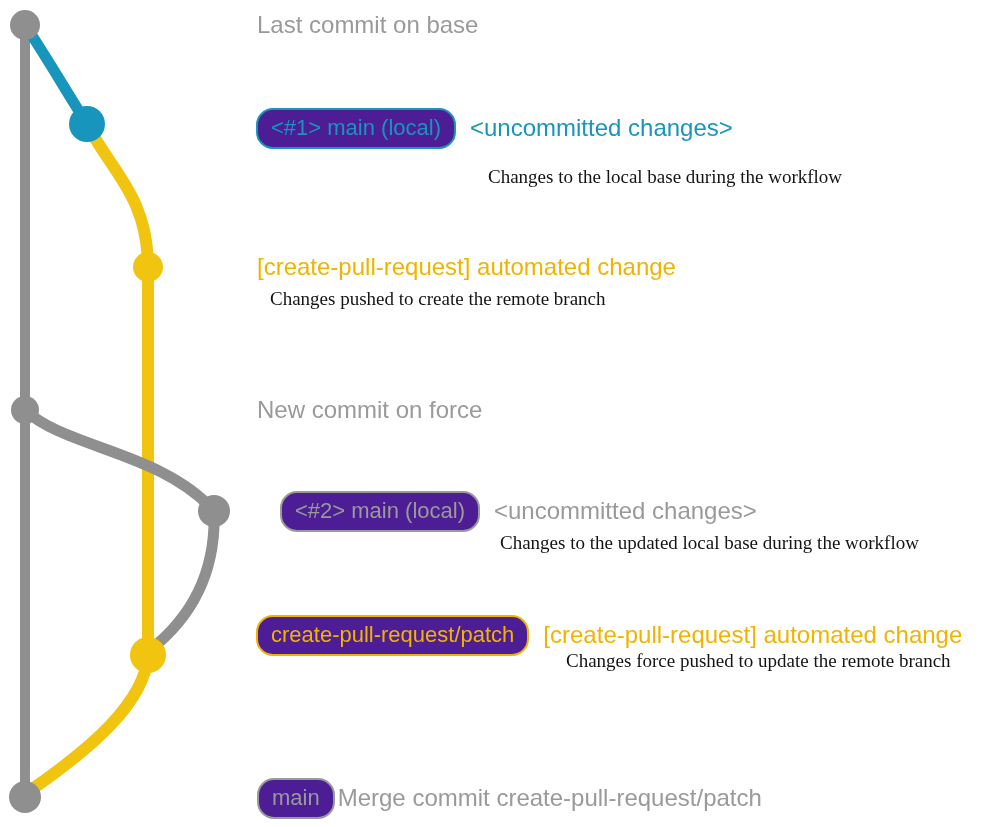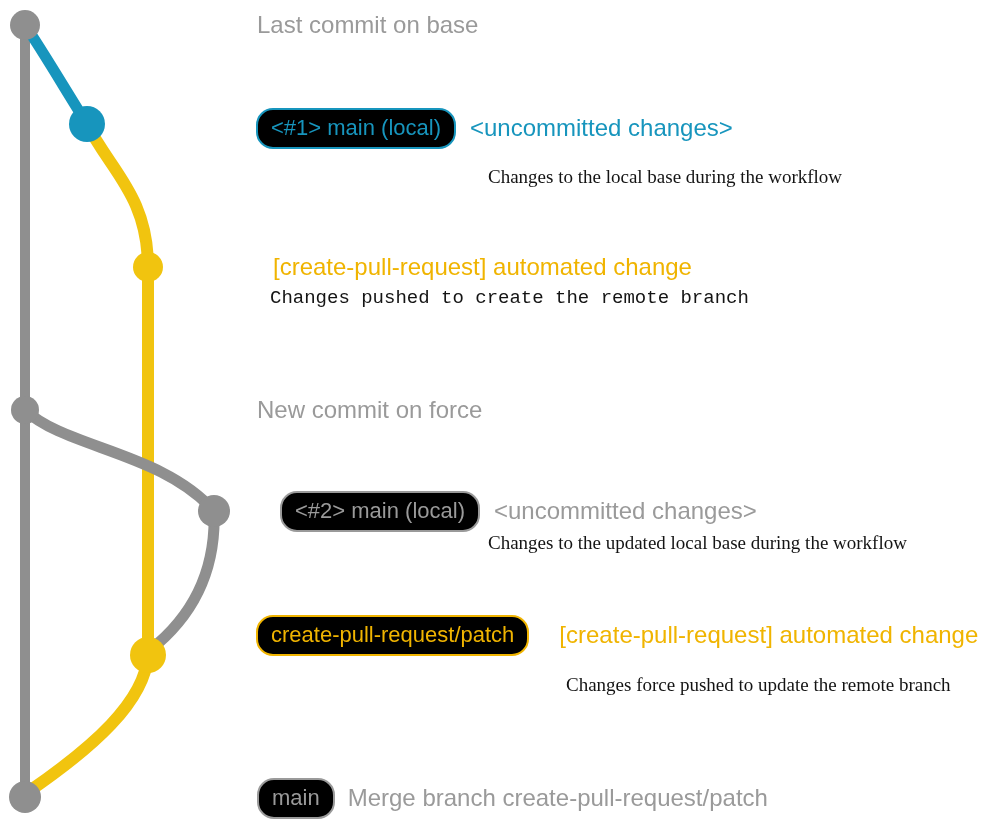--- a/index.html
+++ b/index.html
@@ -34,31 +34,31 @@
     align-items: center;
     white-space: nowrap;
   }
   .free-text {
     font-size: 24px;
     line-height: 1;
     white-space: nowrap;
   }
   .gray-text   { color: var(--gray-text, #9a9a9a); }
   .teal-text   { color: var(--teal, #1795bd); }
-  .yellow-text { color: var(--yellow-text, #f0b400); margin-left: 16px; }
+  .yellow-text { color: var(--yellow-text, #f0b400); }
 
   .branch-label {
     display: inline-block;
     font-size: 22px;
     line-height: 1;
     padding: 7px 13px 8px 13px;
     border: 2px solid;
     border-radius: 17px;
     white-space: nowrap;
-    background: #000000;
+    background: #4c1d95;
   }
   .label-teal   { color: var(--teal, #1795bd);        border-color: var(--teal, #1795bd); }
   .label-gray   { color: var(--gray-text, #9a9a9a);   border-color: var(--gray-text, #9a9a9a); }
   .label-yellow { color: var(--yellow-text, #f0b400); border-color: var(--yellow-text, #f0b400); }
 
   .note {
     position: absolute;
     font-family: "Liberation Serif", serif;
     font-size: 19px;
     line-height: 1;
@@ -101,36 +101,36 @@
 
   <div class="row gap14" style="left:256px; top:108px; height:40px;">
     <span class="branch-label label-teal">&lt;#1&gt; main (local)</span>
     <span class="free-text teal-text">&lt;uncommitted changes&gt;</span>
   </div>
   <div class="note" style="left:488px; top:147px;margin-top:20px;">Changes to the local base during the workflow</div>
 
   <div class="row" style="left:257px; top:255px;">
     <span class="free-text yellow-text">[create-pull-request] automated change</span>
   </div>
-  <div class="note" style="left:270px; top:289px;font-family:Liberation Mono, monospace;">Changes pushed to create the remote branch</div>
+  <div class="note" style="left:270px; top:289px;">Changes pushed to create the remote branch</div>
 
   <div class="row" style="left:257px; top:398px;">
     <span class="free-text gray-text">New commit on force</span>
   </div>
 
   <div class="row gap14" style="left:256px; top:491px; height:40px;padding-left:24px;">
     <span class="branch-label label-gray">&lt;#2&gt; main (local)</span>
     <span class="free-text gray-text">&lt;uncommitted changes&gt;</span>
   </div>
-  <div class="note" style="left:488px; top:533px;">Changes to the updated local base during the workflow</div>
+  <div class="note" style="left:500px; top:533px;">Changes to the updated local base during the workflow</div>
 
   <div class="row gap14" style="left:256px; top:615px; height:40px;">
     <span class="branch-label label-yellow">create-pull-request/patch</span>
     <span class="free-text yellow-text">[create-pull-request] automated change</span>
   </div>
-  <div class="note" style="left:566px; top:675px;">Changes force pushed to update the remote branch</div>
+  <div class="note" style="left:566px; top:651px;">Changes force pushed to update the remote branch</div>
 
-  <div class="row" style="left:257px; top:778px; height:40px; gap:13px;">
+  <div class="row" style="left:257px; top:778px; height:40px; gap:3px;">
     <span class="branch-label label-gray">main</span>
-    <span class="free-text gray-text">Merge branch create-pull-request/patch</span>
+    <span class="free-text gray-text">Merge commit create-pull-request/patch</span>
   </div>
 
 </div>
 
 </body></html>

